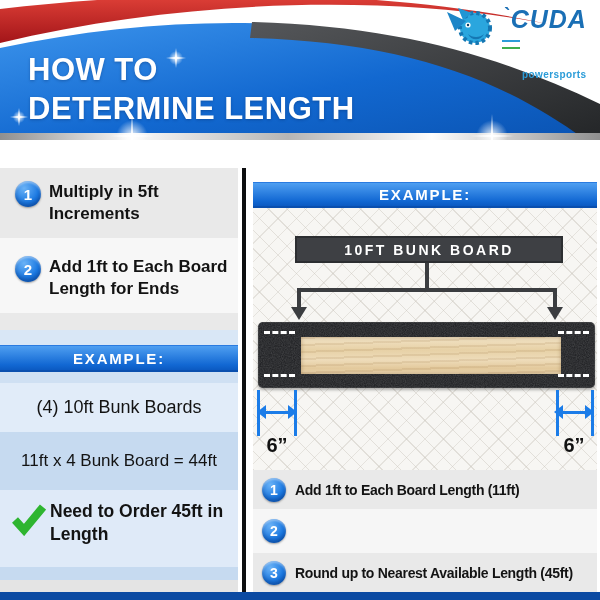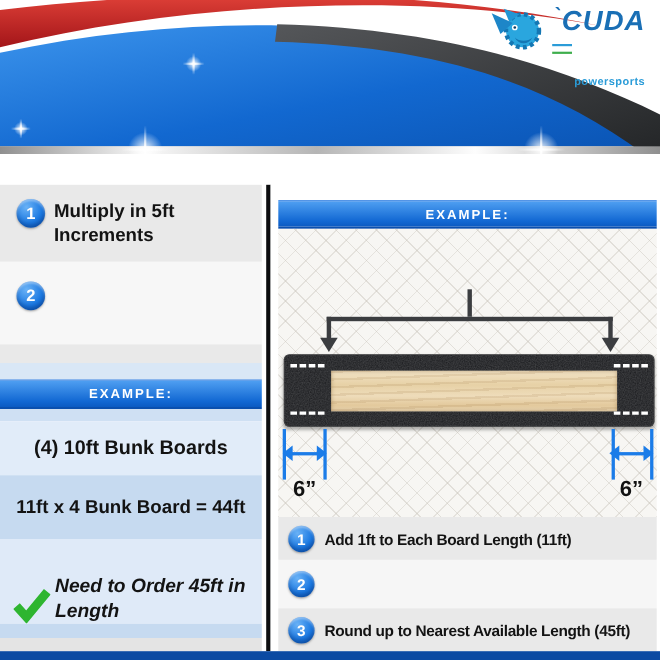--- a/index.html
+++ b/index.html
@@ -38,24 +38,24 @@
 
   .left-col{left:0;top:168px;width:238px;height:424px;display:flex;flex-direction:column;}
   .lrow{flex:none;box-sizing:border-box;}
   .step-row{display:flex;align-items:flex-start;padding:13px 6px 0 15px;}
   .step-text{margin-left:8px;font-size:17px;font-weight:700;color:#131313;line-height:1.3;width:192px;}
   .badge{flex:none;width:26px;height:26px;border-radius:50%;color:#fff;font-weight:700;font-size:15px;
     display:flex;align-items:center;justify-content:center;
     background:radial-gradient(circle at 35% 28%,#6ab2f6,#1b79e2 58%,#0a55b8);
     box-shadow:0 1px 2px rgba(0,0,0,.35), inset 0 -3px 4px rgba(0,20,70,.3), inset 0 2px 2px rgba(255,255,255,.4);}
   .example-banner{display:flex;align-items:center;justify-content:center;color:#fff;font-weight:700;
-    font-size:12px;letter-spacing:1.8px;background:linear-gradient(180deg,#4f9ff1,#1268d3 78%,#0b5ac2);
+    font-size:15px;letter-spacing:1.8px;background:linear-gradient(180deg,#4f9ff1,#1268d3 78%,#0b5ac2);
     border-top:1px solid #2a7be0;border-bottom:2px solid #титан;border-bottom:2px solid #0a4fae;box-sizing:border-box;}
-  .center-row{display:flex;align-items:center;justify-content:center;font-weight:700;color:#131313;}
-  .check-row{display:flex;align-items:flex-end;padding:28px 4px 0 12px;font-style:italic;}
+  .center-row{display:flex;align-items:center;justify-content:center;font-weight:400;color:#131313;}
+  .check-row{display:flex;align-items:flex-start;padding:10px 4px 0 12px;}
   .check-text{margin-left:4px;font-size:17.5px;font-weight:700;color:#131313;line-height:1.32;width:182px;}
 
   
   .right-panel{left:246px;top:168px;width:354px;height:424px;background:#fff;}
   .r-banner{position:absolute;left:7px;top:14px;width:344px;height:26px;}
   .diagram{position:absolute;left:7px;top:40px;width:344px;height:262px;background-color:#f7f6f3;
     background-image:repeating-linear-gradient(45deg,rgba(200,195,186,.45) 0 1px,transparent 1px 13px),
                      repeating-linear-gradient(-45deg,rgba(200,195,186,.38) 0 1px,transparent 1px 13px);}
   .board-label{position:absolute;left:42px;top:28px;width:268px;height:27px;background:#3e4044;
     border:2px solid #2c2e31;box-sizing:border-box;display:flex;align-items:center;justify-content:center;
@@ -105,20 +105,22 @@
     </defs>
     <rect x="0" y="0" width="600" height="140" fill="#ffffff"></rect>
     <path d="M0,48 C150,16 310,14 430,46 C515,70 565,100 596,140 L600,140 L0,140 Z" fill="url(#gBlue)"></path>
     <rect x="0" y="133" width="600" height="7" fill="#cfcfcf"></rect>
     <path d="M0,9 C190,-13 390,-10 548,24 C400,-5 190,-3 0,43 Z" fill="url(#gRed)"></path>
     <path d="M252,22 C400,26 505,58 600,104 L600,142 L588,142 C500,76 398,42 250,38 Z" fill="url(#gGray)"></path>
   </svg>
   <div class="abs silver-line"></div>
 
   <div class="abs title">
+    <div>HOW TO</div>
+    <div>DETERMINE LENGTH</div>
   </div>
 
   <div class="abs logo">
     <svg width="54" height="46" viewBox="0 0 54 46" style="position:absolute;left:0;top:0;">
       <circle cx="31" cy="24" r="15" fill="#2aa6de"></circle>
       <circle cx="31" cy="24" r="15" fill="none" stroke="#1577b3" stroke-width="4" stroke-dasharray="3.5 3"></circle>
       <path d="M3 8 L22 17 L11 27 Z" fill="#1d86c8"></path>
       <path d="M14 4 L28 9 L19 16 Z" fill="#2196d4"></path>
       <circle cx="24" cy="21" r="2.6" fill="#ffffff"></circle>
       <circle cx="24" cy="21" r="1.2" fill="#0d3f63"></circle>
@@ -135,20 +137,21 @@
   <div class="abs sparkle" style="left:168px;top:50px;width:16px;height:16px;z-index:5;"></div>
   <div class="abs sparkle" style="left:12px;top:110px;width:14px;height:14px;z-index:5;"></div>
 
   <div class="abs left-col">
     <div class="lrow step-row" style="height:70px;background:#e9e9e9;">
       <div class="badge">1</div>
       <div class="step-text">Multiply in 5ft Increments</div>
     </div>
     <div class="lrow step-row" style="height:75px;background:#f7f7f7;padding-top:18px;">
       <div class="badge">2</div>
+      <div class="step-text">Add 1ft to Each Board Length for Ends</div>
     </div>
     <div class="lrow" style="height:17px;background:#e9e9e9;"></div>
     <div class="lrow" style="height:15px;background:#d9e7f6;"></div>
     <div class="lrow example-banner" style="height:27px;">
       <span>EXAMPLE:</span>
     </div>
     <div class="lrow" style="height:11px;background:#cfe0f3;"></div>
     <div class="lrow center-row" style="height:49px;background:#e1ecf9;font-size:18px;">
       <span>(4) 10ft Bunk Boards</span>
     </div>
@@ -166,20 +169,23 @@
   </div>
 
   <div class="abs divider"></div>
 
   <div class="abs right-panel">
     <div class="r-banner example-banner">
       <span>EXAMPLE:</span>
     </div>
 
     <div class="diagram">
+      <div class="board-label">
+        <span>10FT BUNK BOARD</span>
+      </div>
 
       <div class="abs conn" style="left:172px;top:55px;width:4px;height:25px;"></div>
       <div class="abs conn" style="left:44px;top:80px;width:260px;height:4px;"></div>
       <div class="abs conn" style="left:44px;top:80px;width:4px;height:20px;"></div>
       <div class="abs conn" style="left:300px;top:80px;width:4px;height:20px;"></div>
       <div class="abs arrow-head" style="left:38px;top:99px;"></div>
       <div class="abs arrow-head" style="left:294px;top:99px;"></div>
 
       <div class="carpet">
         <svg width="337" height="66" style="position:absolute;inset:0;opacity:.5;">

